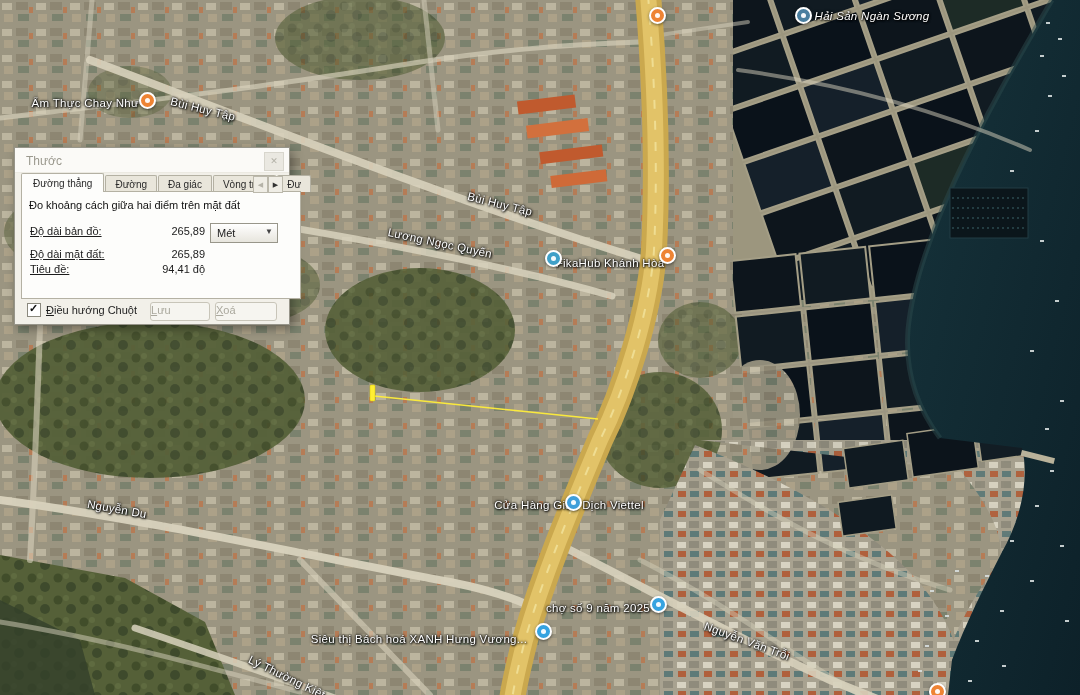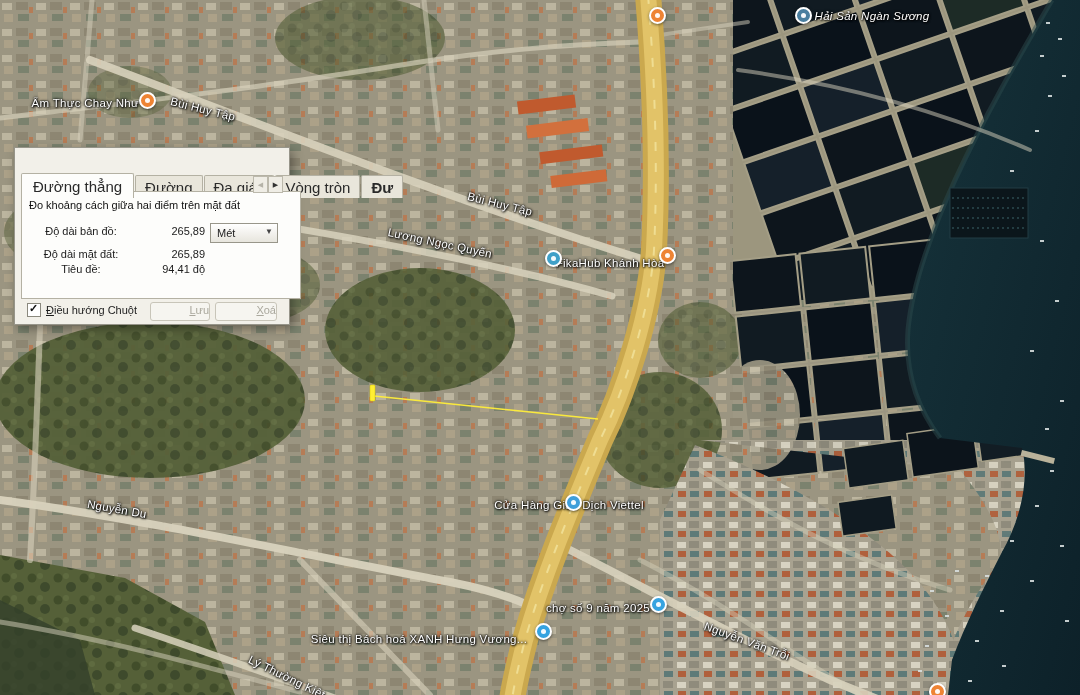--- a/index.html
+++ b/index.html
@@ -22,47 +22,47 @@
     background:#f2f0e9;border:1px solid #97958a;box-shadow:3px 4px 10px rgba(0,0,0,.35);
     font-size:11px;color:#1c1c1c;}
   .dlg-title{position:absolute;left:0;top:0;right:0;height:24px;background:#fbfaf7;
     border-bottom:1px solid #eceae2;}
   .dlg-title span{position:absolute;left:11px;top:6px;color:#9b998e;font-size:12px;}
   .dlg-close{position:absolute;right:5px;top:4px;width:18px;height:17px;background:#eae8e1;
     border:1px solid #d8d6cd;color:#b3b1a7;font-size:9px;line-height:16px;text-align:center;cursor:default;}
   .tabbar{position:absolute;left:6px;top:25px;right:6px;height:19px;white-space:nowrap;}
   .tab{display:inline-block;padding:3px 9px 2px 9px;margin-right:1px;background:#e9e6db;
     border:1px solid #b4b1a3;border-bottom:none;border-radius:2px 2px 0 0;color:#2a2a2a;
-    font-size:15px;vertical-align:bottom;text-align:right;}
+    font-size:10px;vertical-align:bottom;text-align:right;}
   .tab.active{background:#fdfdfb;padding:4px 11px 3px 11px;position:relative;z-index:3;}
-  .tab.clip{max-width:22px;overflow:hidden;font-weight:bold;}
+  .tab.clip{max-width:22px;overflow:hidden;}
   .tabarrows{position:absolute;right:0;top:3px;z-index:4;}
   .tabarrows span{display:inline-block;width:13px;height:15px;background:#efede5;
     border:1px solid #bcb9ac;font-size:7px;line-height:15px;text-align:center;color:#333;}
   .tabarrows .dis{color:#b5b3a8;}
   .pane{position:absolute;left:6px;top:43px;width:258px;height:106px;background:#fdfdfb;
     border:1px solid #b4b1a3;z-index:2;padding-left:20px;}
   .pane-desc{position:absolute;left:7px;top:7px;color:#111;}
   .frow{position:absolute;left:8px;white-space:nowrap;}
-  .frow .lab{display:inline-block;width:102px;text-align:center;}
+  .frow .lab{display:inline-block;width:102px;text-align:left;text-decoration:underline;}
   .frow .val{display:inline-block;width:70px;text-align:right;}
   .dd{position:absolute;left:188px;top:31px;width:66px;height:18px;
     background:linear-gradient(#ffffff,#e7e5dd);border:1px solid #98968a;border-radius:0;}
   .dd .dd-val{position:absolute;left:6px;top:3px;}
   .dd .dd-arrow{position:absolute;right:4px;top:3px;font-size:8px;color:#444;}
   .dlg-bottom{position:absolute;left:0;right:0;bottom:0;height:27px;}
   .chk{position:absolute;left:12px;top:6px;width:12px;height:12px;background:#fff;
     border:1px solid #8b897e;}
   .chk.checked::after{content:"✓";position:absolute;left:1px;top:-2px;font-size:11px;
     font-weight:bold;color:#111;}
   .chk-label{position:absolute;left:31px;top:7px;}
   .mn{display:inline-block;}
   .mn::first-letter{text-decoration:underline;}
   .dlg-btn{position:absolute;top:5px;height:17px;background:#f6f5f0;border:1px solid #c8c5b9;
-    border-radius:3px;color:#aaa89d;text-align:right;font-size:11px;line-height:15px;}
+    border-radius:3px;color:#aaa89d;text-align:left;font-size:11px;line-height:15px;}
   .btn-save{left:135px;width:58px;}
   .btn-clear{left:200px;width:60px;}
 </style>
 </head>
 <body>
 
 <div id="stage">
 
   <svg id="mapsvg" width="1080" height="695" viewBox="0 0 1080 695">
     <defs>
@@ -278,20 +278,24 @@
       <div class="poi" style="background: rgb(238, 132, 52); left: 659px; top: 247px;"></div>
       <div class="poi" style="background: rgb(74, 127, 160); left: 795px; top: 7px;"></div>
       <div class="poi" style="background: rgb(63, 160, 200); left: 545px; top: 250px;"></div>
       <div class="poi" style="background: rgb(63, 159, 218); left: 565px; top: 494px;"></div>
       <div class="poi" style="background: rgb(54, 163, 224); left: 535px; top: 623px;"></div>
       <div class="poi" style="background: rgb(54, 163, 224); left: 650px; top: 596px;"></div>
       <div class="poi" style="background: rgb(238, 132, 52); left: 929px; top: 683px;"></div>
     </div>
 
   <div class="dialog">
+    <div class="dlg-title">
+      <span>Thước</span>
+      <div class="dlg-close">✕</div>
+    </div>
 
     <div class="tabbar">
       <span class="tab active">Đường thẳng</span><span class="tab">Đường</span><span class="tab">Đa giác</span><span class="tab">Vòng tròn</span><span class="tab clip">Đư</span>
       <span class="tabarrows">
         <span class="dis">◀</span><span>▶</span>
       </span>
     </div>
 
     <div class="pane">
       <div class="pane-desc">Đo khoảng cách giữa hai điểm trên mặt đất</div>

